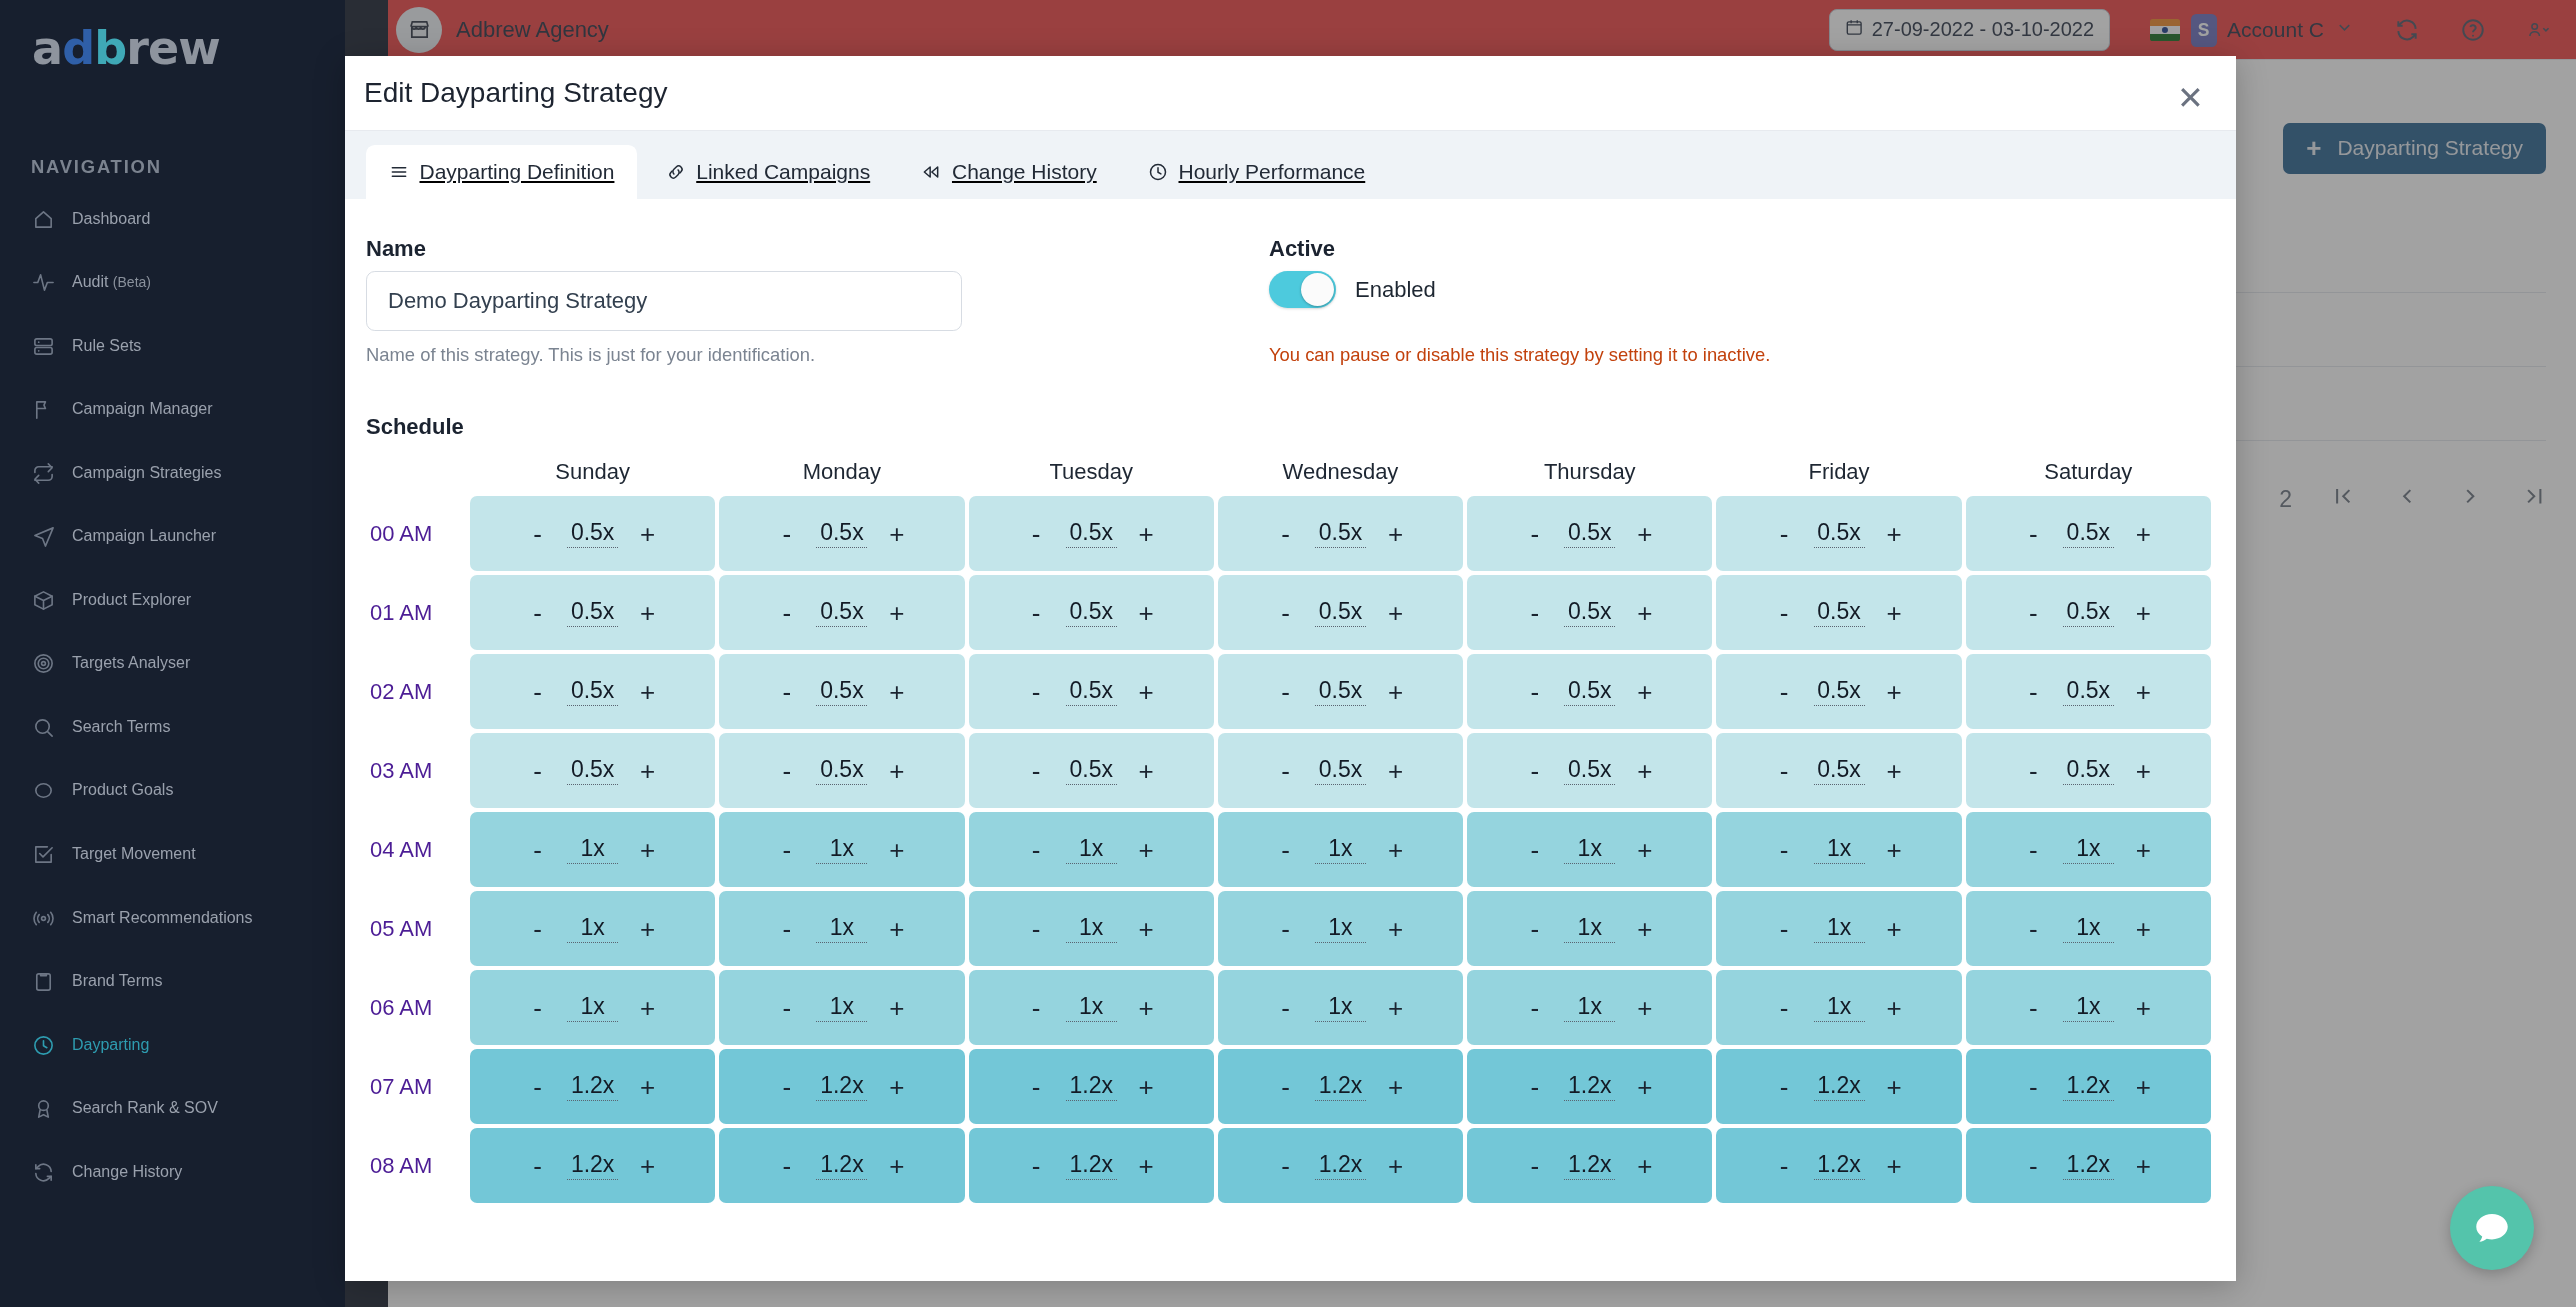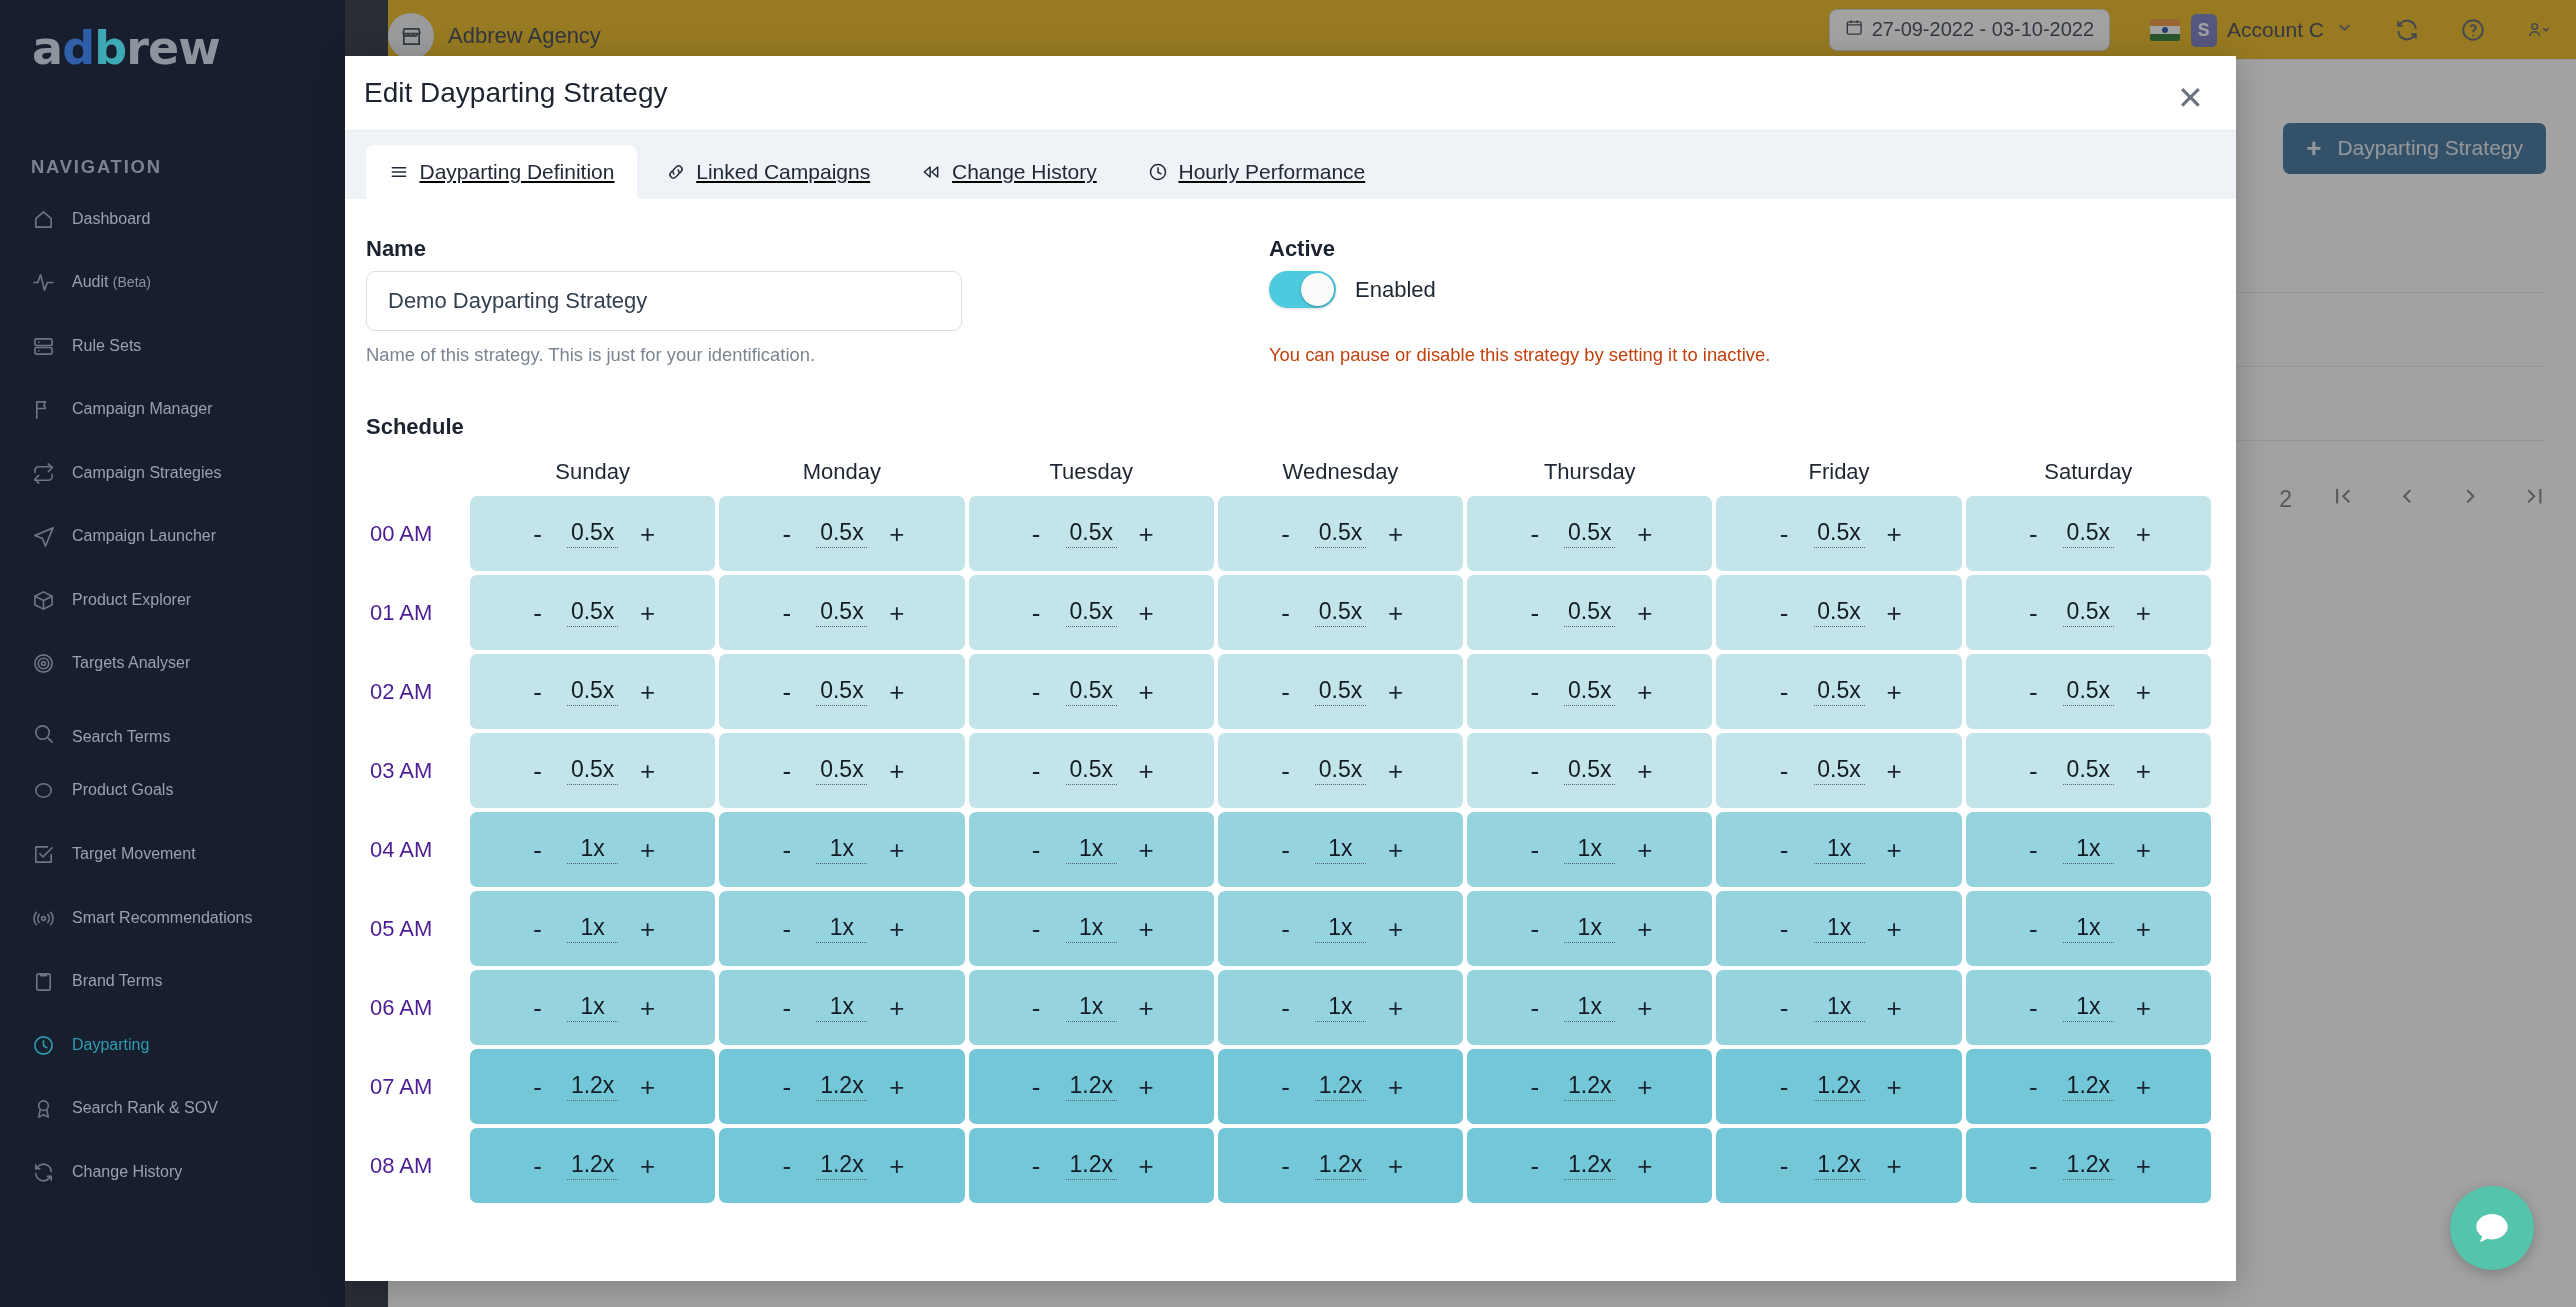--- a/index.html
+++ b/index.html
@@ -35,23 +35,23 @@
   .nav-item .nav-beta { font-size: 14px; color: #8a919c; vertical-align: super; margin-left: 4.4px; }
   .nav-item.active .nav-txt { color: #2e9cb0; }
   .nav-item.active .nav-ico { color: #2e9cb0; }
 
   
   #bgpage {
     position: absolute; left: 345px; top: 0; right: 0; bottom: 0;
     background: #ffffff;
   }
   #topbar {
-    position: absolute; left: 8px; top: 0; right: 0; height: 60px;
-    background: #eab308; border-bottom: 0.9px solid #e6e9ee;
-    display: flex; align-items: flex-end;
+    position: absolute; left: 16px; top: 0; right: 0; height: 60px;
+    background: #ef4444; border-bottom: 0.9px solid #e6e9ee;
+    display: flex; align-items: center;
   }
   #agency { display: flex; align-items: center; margin-left: 35px; }
   #agency .store-ico {
     width: 46px; height: 46px; border-radius: 50%; background: #eef1f5;
     display: flex; align-items: center; justify-content: center; color: #2c3443;
   }
   #agency .store-ico svg { width: 23px; height: 23px; }
   #agency .ag-name { font-size: 22px; color: #273142; margin-left: 14px; }
 
   #topright { position: absolute; right: 24.5px; top: 0; height: 60px; display: flex; align-items: center; gap: 40px; }
@@ -265,21 +265,21 @@
         <div class="nav-item" style="top: 644px;">
           <span class="nav-ico">
             <svg viewBox="0 0 24 24" fill="none" stroke="currentColor" stroke-width="1.7" stroke-linecap="round" stroke-linejoin="round">
               <circle cx="12" cy="12" r="9"></circle>
               <circle cx="12" cy="12" r="5.5"></circle>
               <circle cx="12" cy="12" r="2"></circle>
             </svg>
           </span>
           <span class="nav-txt">Targets Analyser</span>
         </div>
-        <div class="nav-item" style="top: 708px; align-items: flex-end;">
+        <div class="nav-item" style="top: 708px;">
           <span class="nav-ico">
             <svg viewBox="0 0 24 24" fill="none" stroke="currentColor" stroke-width="1.7" stroke-linecap="round" stroke-linejoin="round">
               <circle cx="11" cy="11" r="7"></circle>
               <path d="M16.5 16.5L21 21"></path>
             </svg>
           </span>
           <span class="nav-txt">Search Terms</span>
         </div>
         <div class="nav-item" style="top: 771px; padding-left: 32px;">
           <span class="nav-ico">

